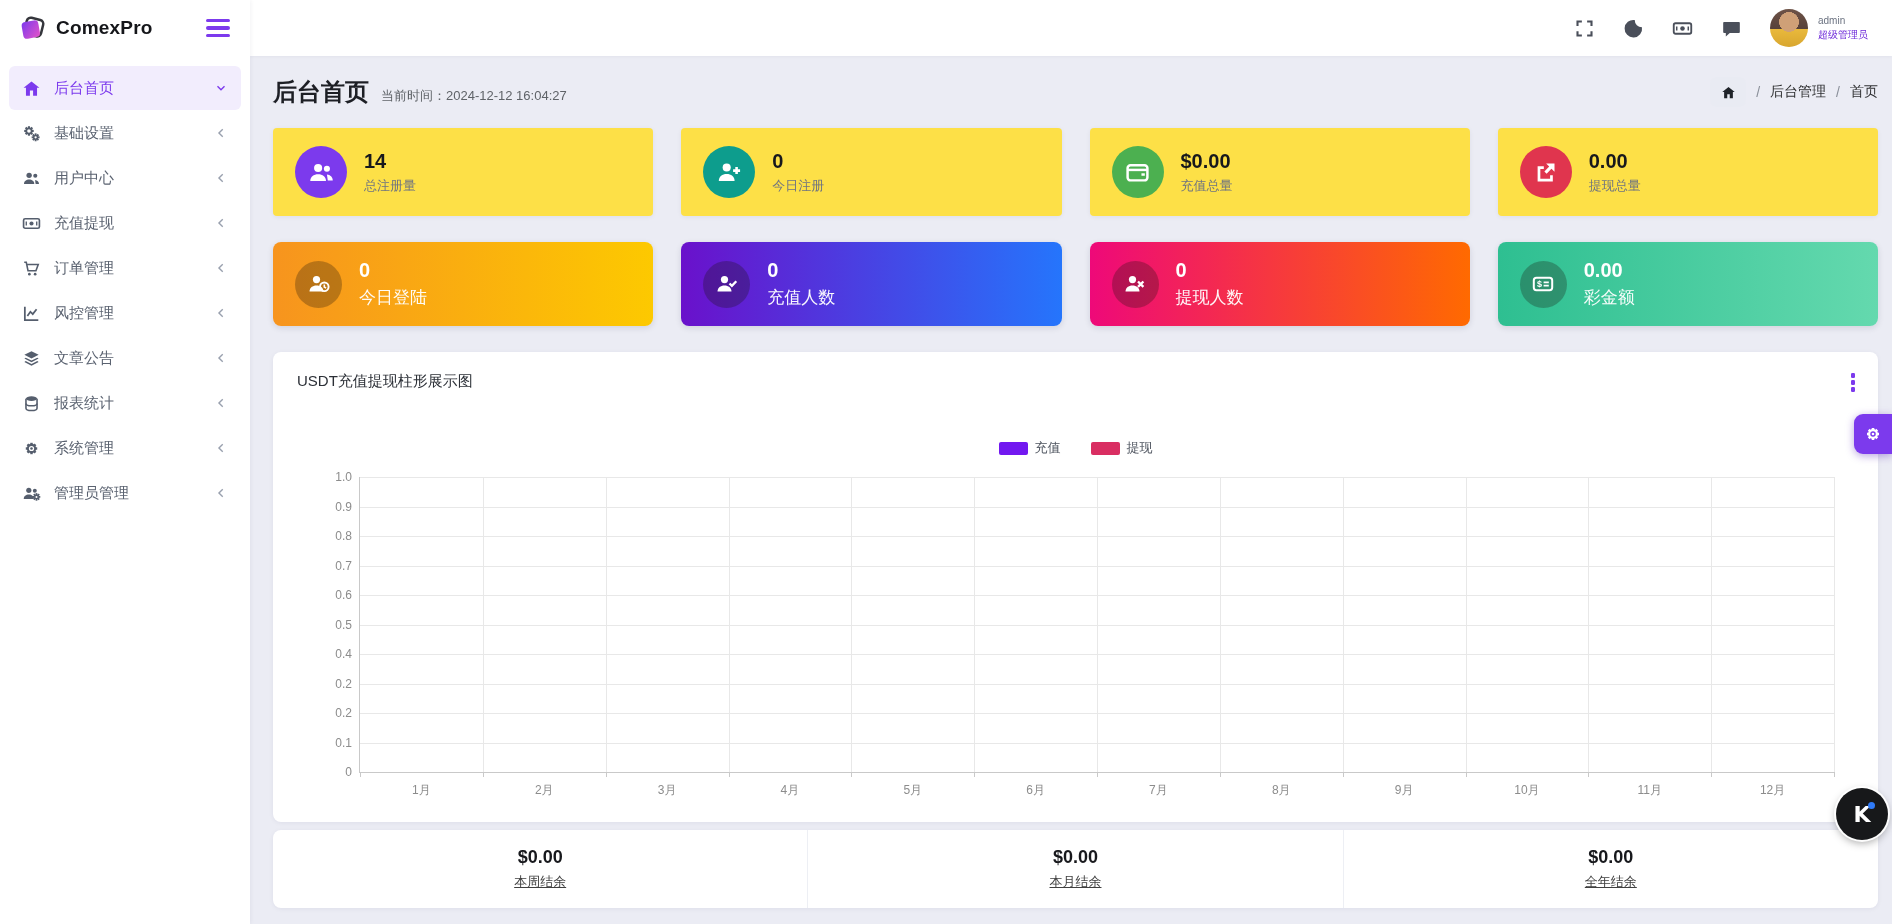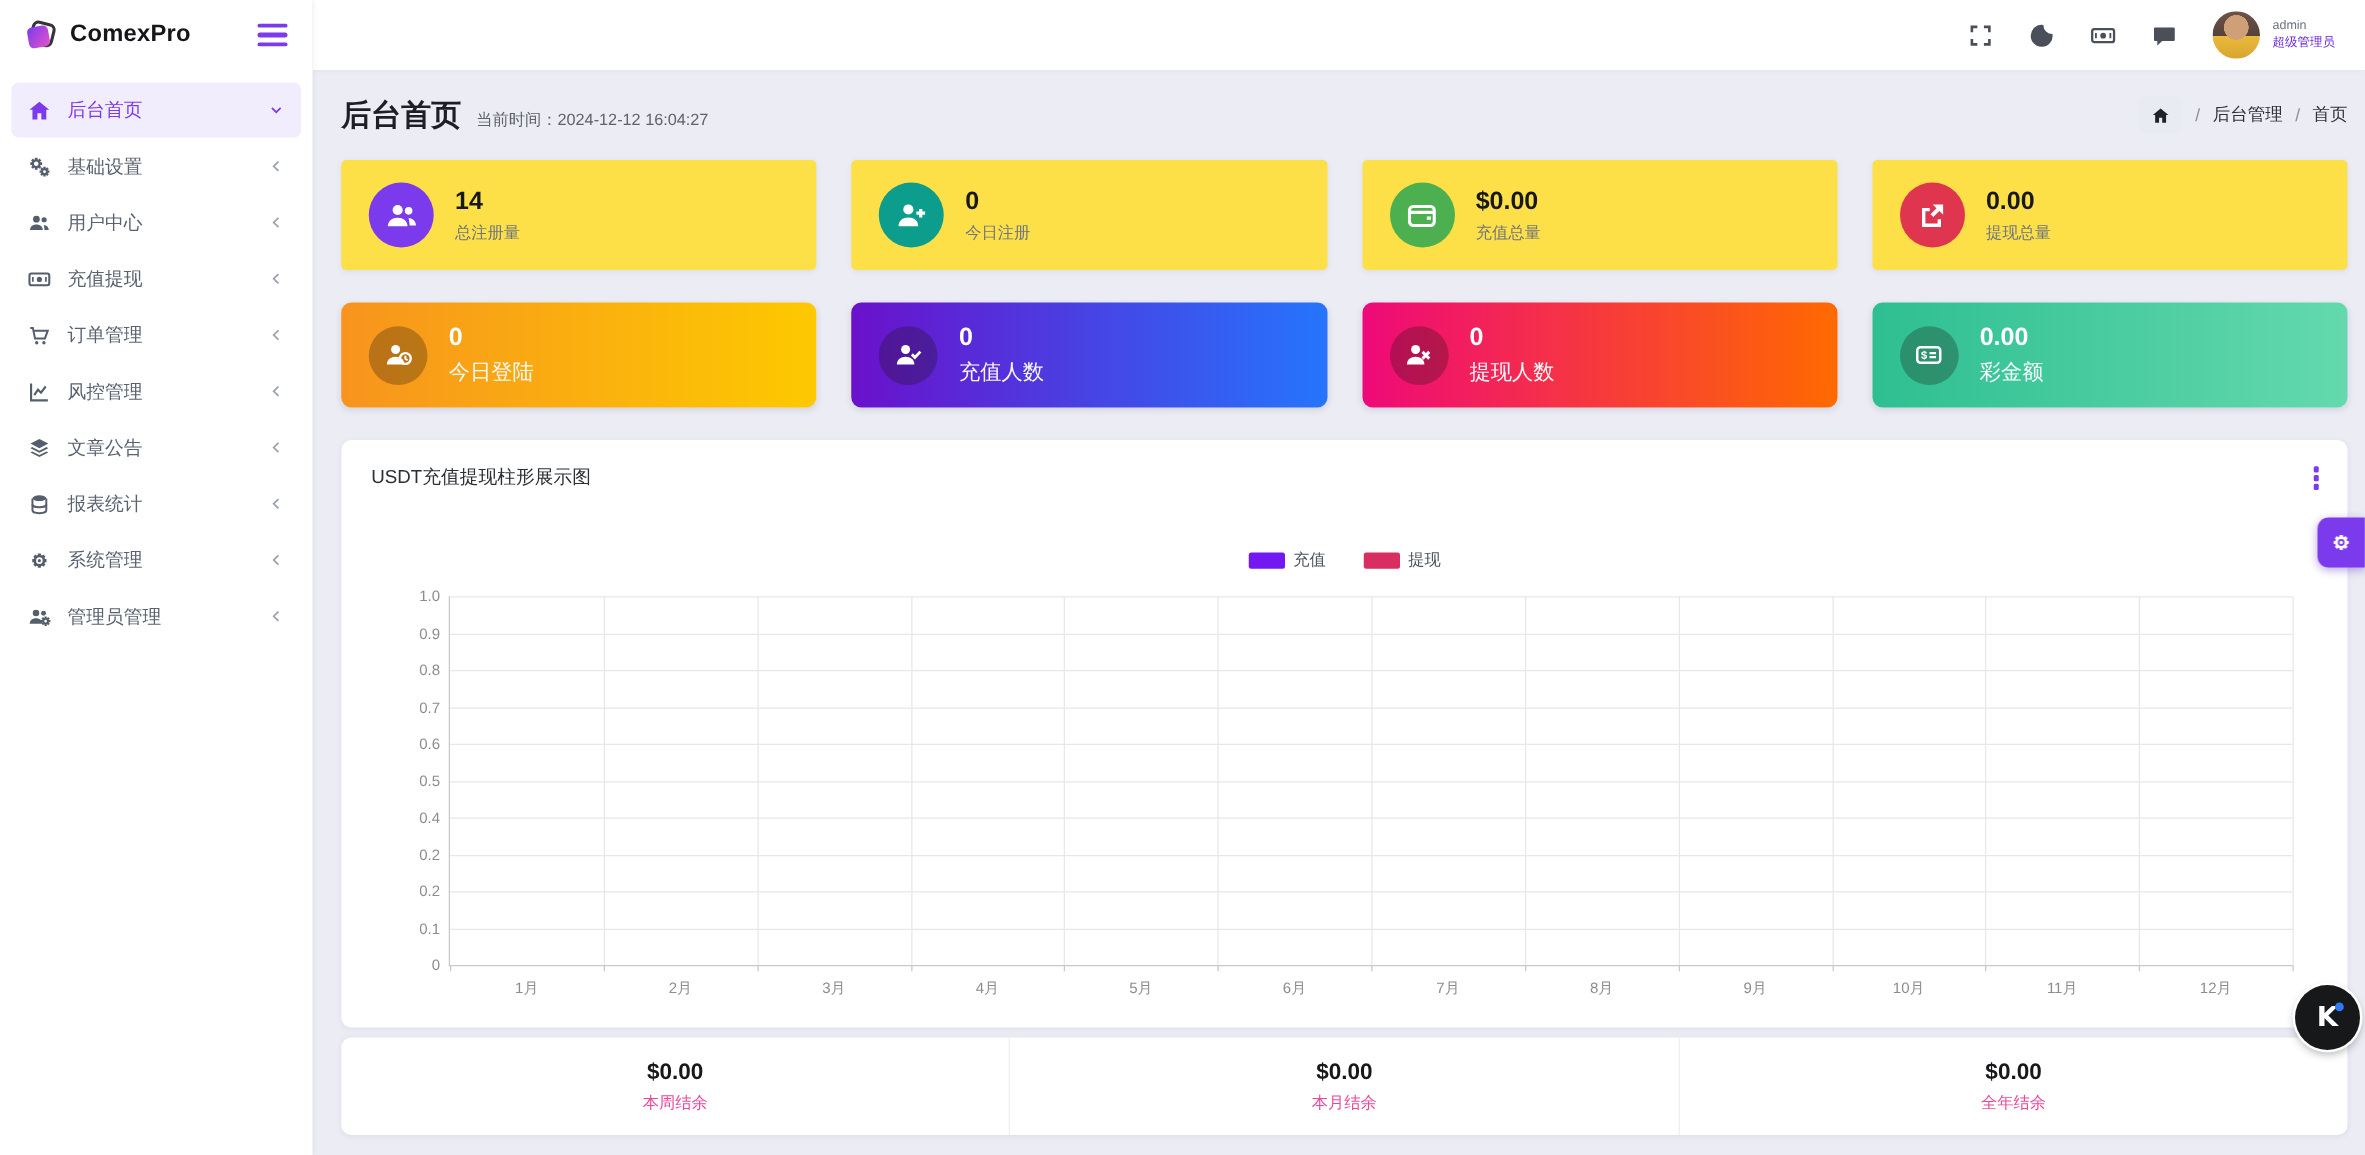--- a/index.html
+++ b/index.html
@@ -83,21 +83,21 @@
   .ylab { position:absolute; left:-48px; width:40px; text-align:right; font-size:12px; color:#8c8c8c; transform:translateY(-50%); }
   .xtick { position:absolute; top:100%; width:1px; height:5px; background:#c9c9c9; }
   .xlab { position:absolute; top:100%; margin-top:10px; transform:translateX(-50%); font-size:12px; color:#8c8c8c; white-space:nowrap; }
   .bar { position:absolute; bottom:0; width:18px; }
 
   
   .summary-card { background:#fff; border-radius:8px; display:flex; height:78px; margin-top:8px; box-shadow:0 1px 5px rgba(25,25,60,.06); }
   .sum-col { flex:1; display:flex; flex-direction:column; align-items:center; justify-content:center; border-left:1px solid #edeff4; }
   .sum-col:first-child { border-left:none; }
   .sum-v { font-size:18px; font-weight:bold; color:#17181c; }
-  .sum-l { font-size:13px; color:#ec4899; margin-top:5px; }
+  .sum-l { font-size:13px; color:#404040; margin-top:5px;text-decoration:underline; }
 
   
   .float-gear { position:fixed; right:0; top:414px; width:38px; height:40px; background:#7c3aed; border-radius:9px 0 0 9px; color:#fff; display:flex; align-items:center; justify-content:center; cursor:pointer; box-shadow:0 2px 8px rgba(80,30,180,.4); z-index:20; }
   .float-gear svg { width:20px; height:20px; }
   .k-badge { position:fixed; right:4px; bottom:84px; width:52px; height:52px; border-radius:50%; background:#17181a; box-shadow:0 0 0 2px rgba(255,255,255,.95), 0 3px 8px rgba(0,0,0,.35); display:flex; align-items:center; justify-content:center; z-index:20; cursor:pointer; }
   .k-badge .k { color:#fff; font-size:22px; font-weight:bold; font-family:"DejaVu Sans", sans-serif; }
   .k-badge .dot { position:absolute; top:14px; right:13px; width:7px; height:7px; border-radius:50%; background:#2f7af7; }
 </style>
 </head>
 <body>

